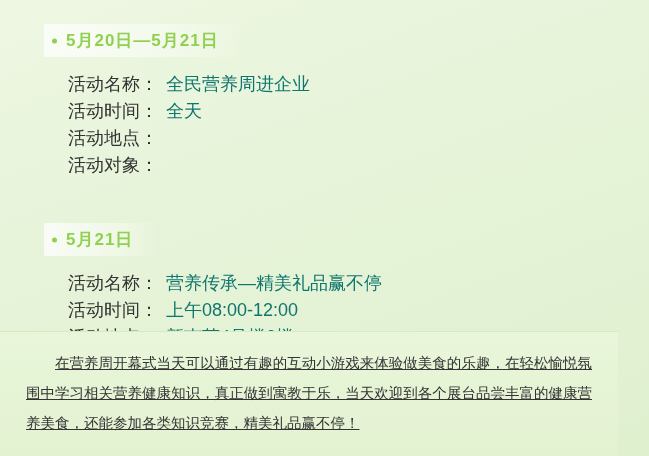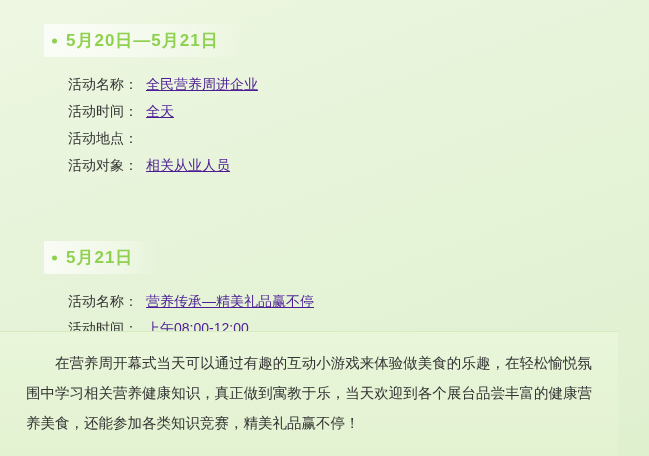--- a/index.html
+++ b/index.html
@@ -41,54 +41,54 @@
     left: 8px;
     top: 50%;
     transform: translateY(-50%);
     width: 5px;
     height: 5px;
     background: #8fd14f;
     border-radius: 50%;
   }
 
   .section-1 { margin-top: 8px; }
-  .section-2 { margin-top: 44px; }
+  .section-2 { margin-top: 26px; }
 
   .rows {
     margin: 14px 0 0 46px;
   }
   .row {
     display: flex;
     align-items: baseline;
-    font-size: 14px;
+    font-size: 18px;
     line-height: 27px;
     color: #333333;
   }
   .row-label {
     white-space: nowrap;
     color: #333333;
   }
   .row-value {
-    color: #4c1d95;
+    color: #0f766e;
     padding-left: 8px;
-    text-decoration: underline;
   }
 
   .spacer-1 { height: 18px; }
 
   
   .footer-block {
     position: absolute;
     left: 0;
     right: 0;
     bottom: 0;
     background: linear-gradient(180deg, #e9f6da 0%, #e3f2d1 100%);
     border-top: 1px solid #d7ebc2;
     padding: 16px 26px 18px 26px;
     box-sizing: border-box;
+    text-decoration: underline;
   }
   .footer-text {
     font-size: 14.5px;
     line-height: 30px;
     color: #333333;
     text-indent: 2em;
     text-align: justify;
     margin: 0;
   }
 </style>
@@ -106,21 +106,20 @@
       </div>
       <div class="row">
         <span class="row-label">活动时间：</span>
         <span class="row-value">全天</span>
       </div>
       <div class="row">
         <span class="row-label">活动地点：</span>
       </div>
       <div class="row">
         <span class="row-label">活动对象：</span>
-        <span class="row-value">相关从业人员</span>
       </div>
     </div>
   </div>
 
   <div class="spacer-1"></div>
 
   <div class="section-2">
     <div class="section-heading">5月21日</div>
     <div class="rows">
       <div class="row">

